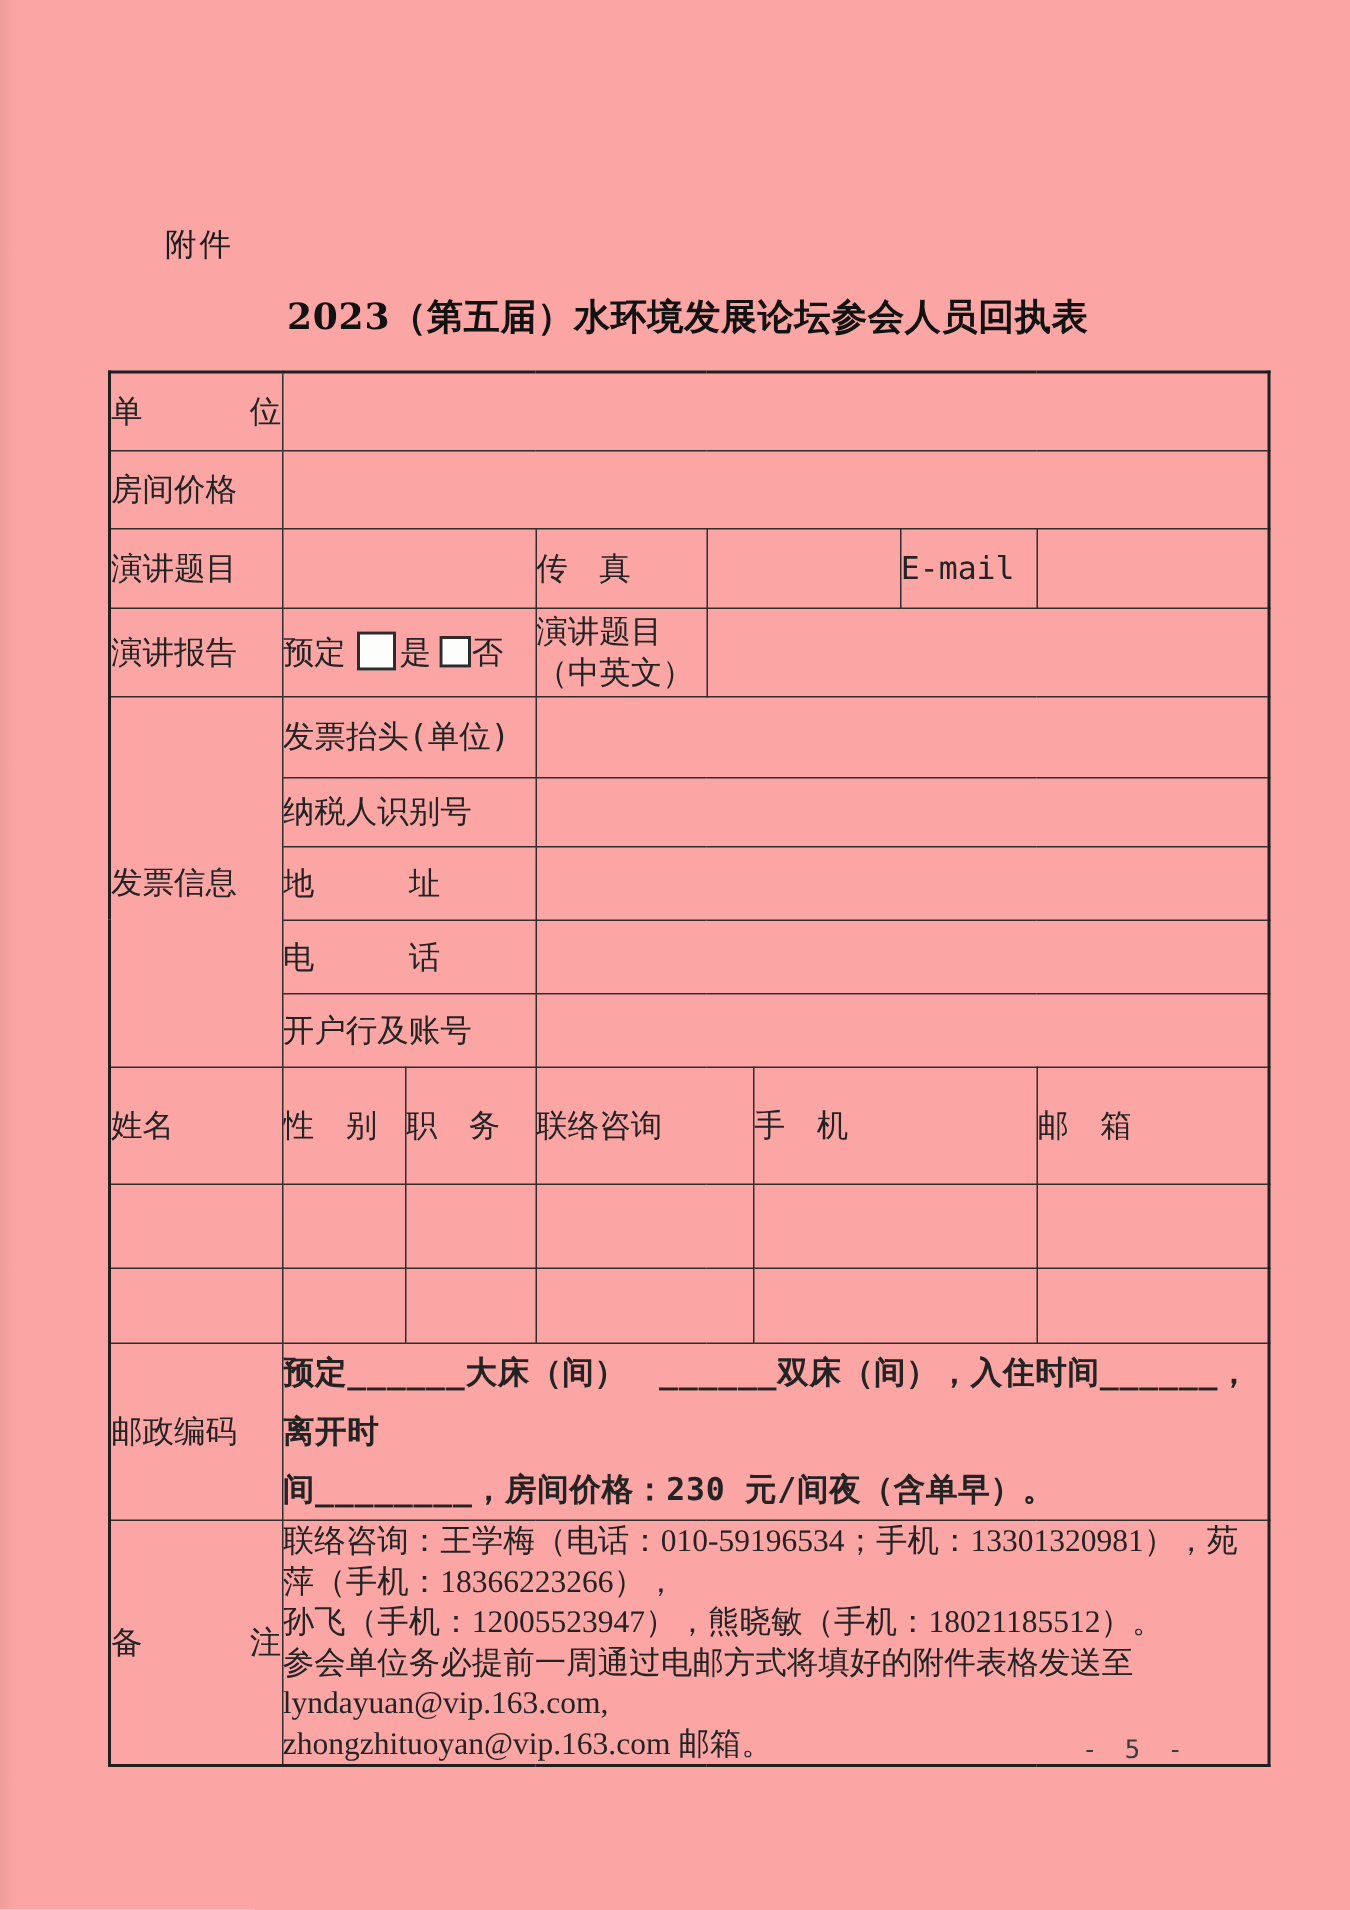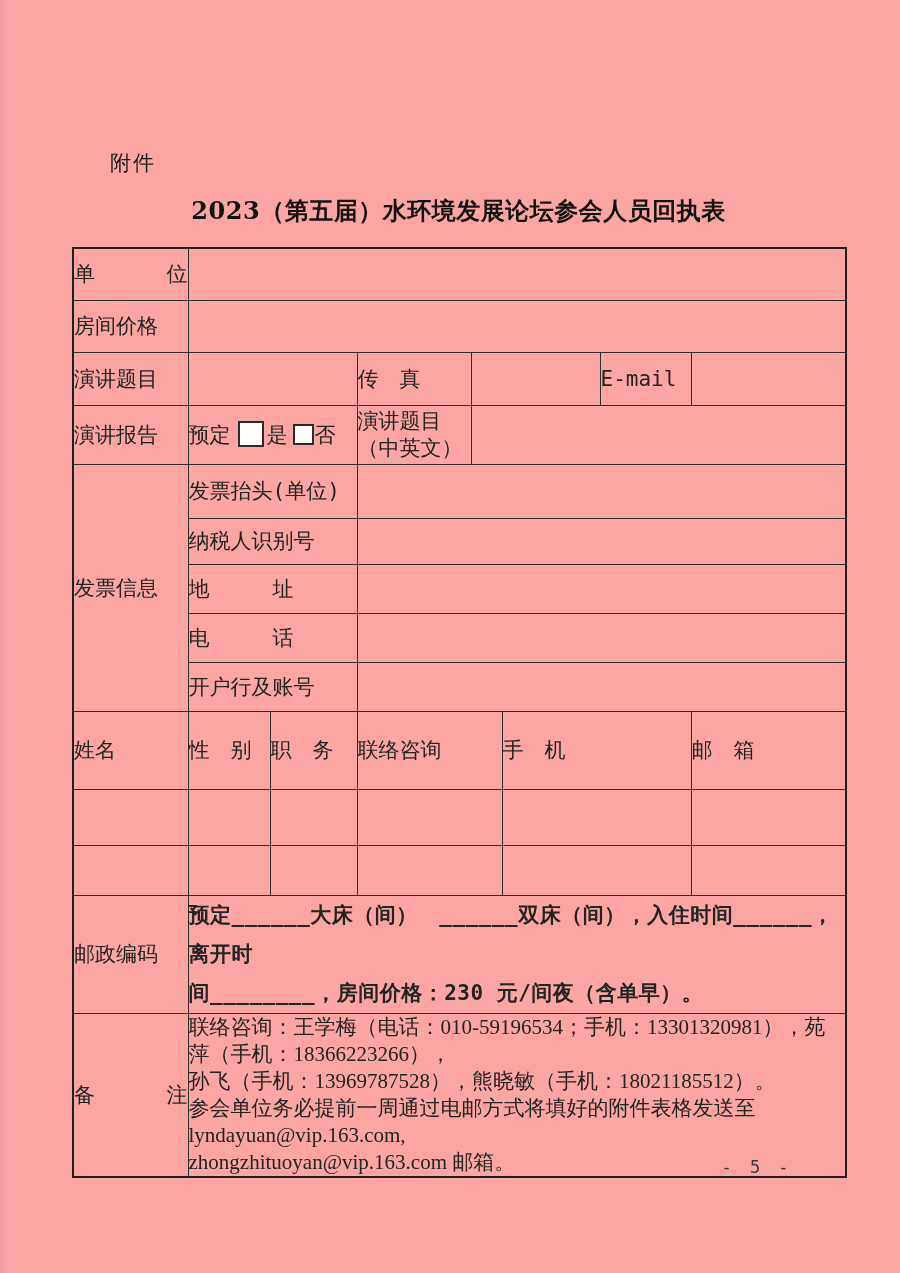--- a/index.html
+++ b/index.html
@@ -231,21 +231,21 @@
       <td colspan="7" class="room-cell">
         <div>预定______大床（间）　______双床（间），入住时间______，离开时</div>
         <div>间________，房间价格：230 元/间夜（含单早）。</div>
       </td>
     </tr>
 
     <tr style="height:118px">
       <td class="spread">备注</td>
       <td colspan="7" class="remarks-cell">
         <div>联络咨询：王学梅（电话：010-59196534；手机：13301320981），苑萍（手机：18366223266），</div>
-        <div>孙飞（手机：13969787528），熊晓敏（手机：18021185512）。</div>
+        <div>孙飞（手机：12005523947），熊晓敏（手机：18021185512）。</div>
         <div>参会单位务必提前一周通过电邮方式将填好的附件表格发送至 lyndayuan@vip.163.com,</div>
         <div>zhongzhituoyan@vip.163.com 邮箱。</div>
       </td>
     </tr>
   </tbody>
     </table>
 
   <div class="page-number">- 5 -</div>
 
 </div>

